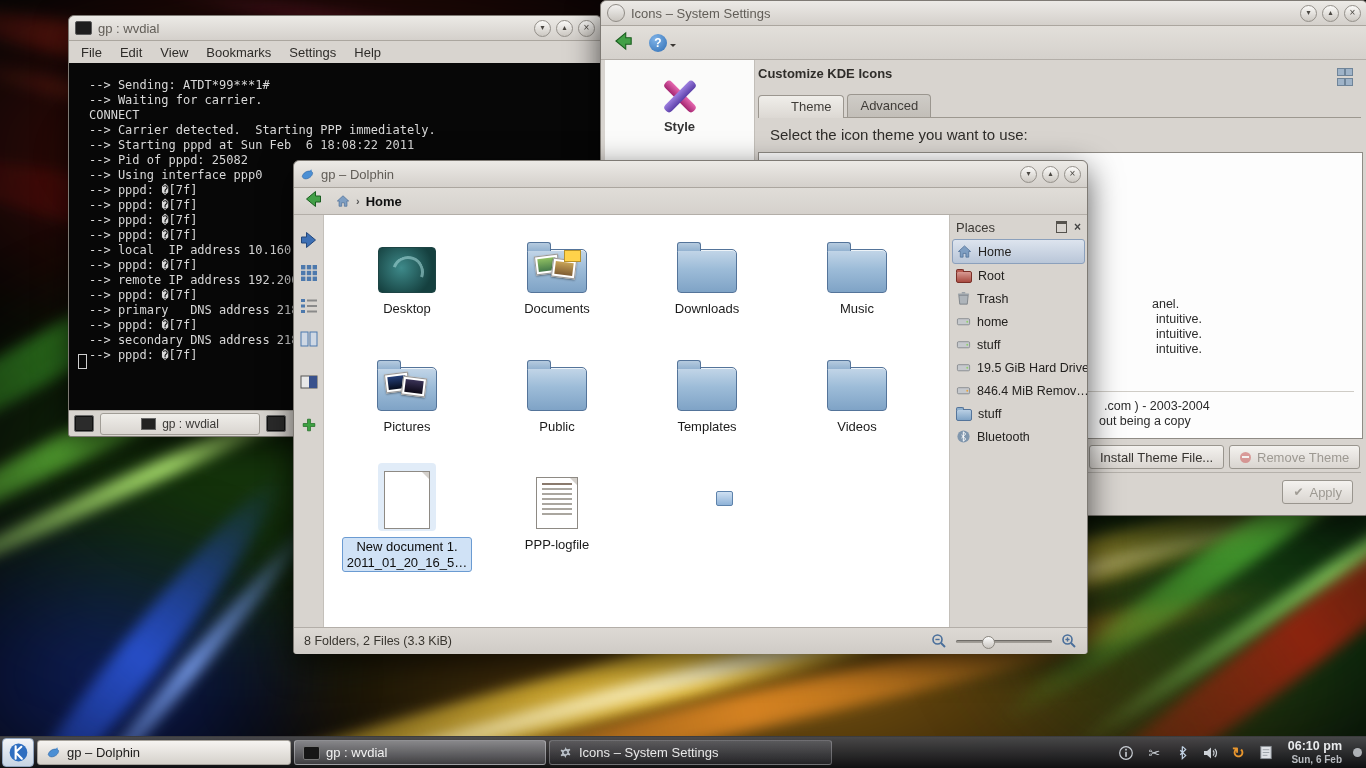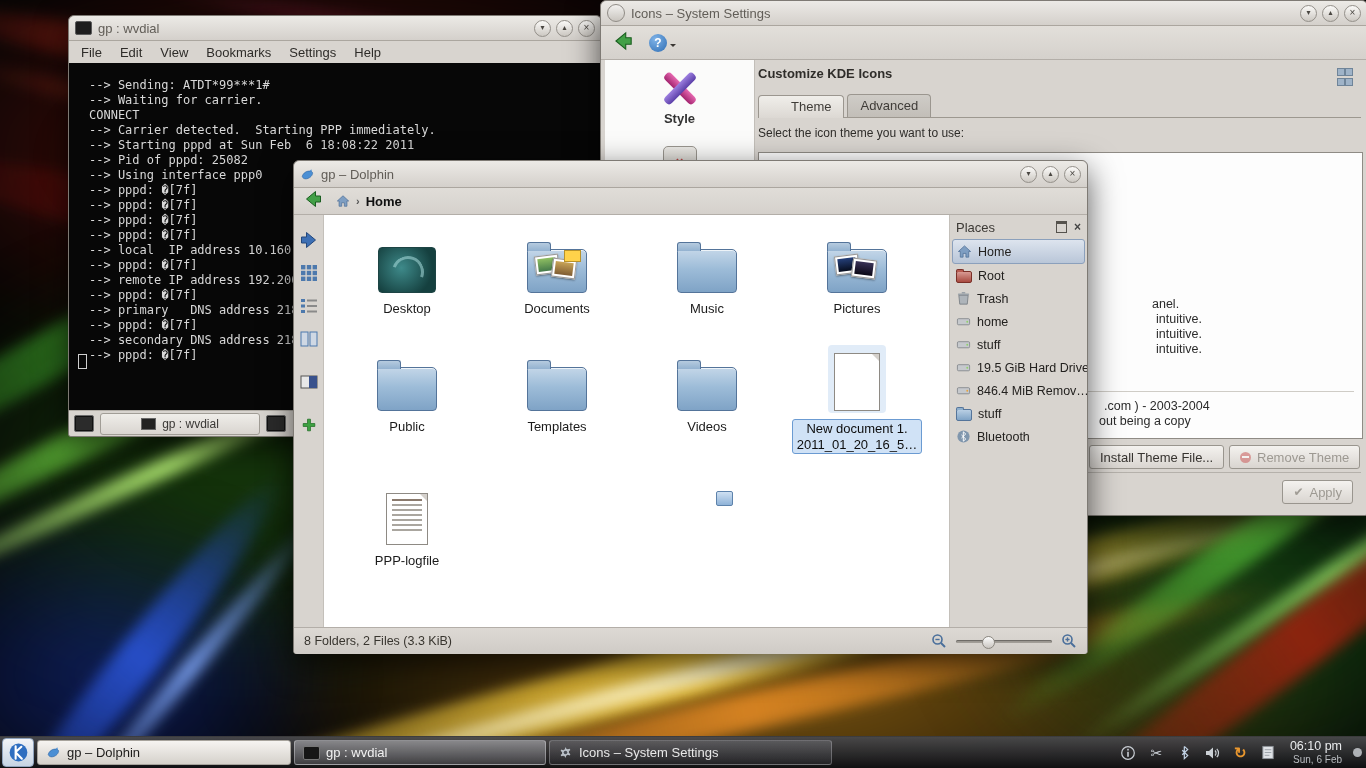--- a/index.html
+++ b/index.html
@@ -61,36 +61,36 @@
   
   #settings{left:600px;top:0;width:766px;height:514px;z-index:20;}
   .s-toolbar{height:33px;display:flex;align-items:center;gap:14px;padding:0 10px;border-bottom:1px solid #b3aea8;
              background:linear-gradient(#e2dfda,#d5d1cc);}
   .help{position:relative;width:18px;height:18px;border-radius:50%;background:radial-gradient(circle at 35% 30%,#7fb3e8,#2e6db3);
         display:flex;align-items:center;justify-content:center;}
   .help::before{content:"?";color:#fff;font-size:12px;font-weight:bold;}
   .help::after{content:"";position:absolute;right:-9px;bottom:2px;border:3.5px solid transparent;border-top-color:#3a3733;}
   .s-body{position:relative;height:455px;}
   .modules{position:absolute;left:4px;top:0;width:149px;height:100%;background:#fbfbfa;border-right:1px solid #c2beb8;}
-  .module{display:flex;flex-direction:column;align-items:center;padding-top:8px;}
+  .module{display:flex;flex-direction:column;align-items:center;padding-top:16px;}
   .style-ic{position:relative;width:46px;height:40px;}
   .brush{position:absolute;left:3px;top:16px;width:40px;height:9px;border-radius:4px;}
   .brush.b1{background:linear-gradient(#e668b0,#a3246f);transform:rotate(45deg);}
   .brush.b2{background:linear-gradient(#9d7fe0,#5b3fa8);transform:rotate(-45deg);}
   .module-label{font-size:13px;font-weight:bold;color:#333;margin-top:3px;}
   .partial-ic{width:32px;height:28px;border:1px solid #9a968f;border-radius:5px;margin-top:12px;
               background:linear-gradient(#eceae6,#cfccc6);display:flex;align-items:center;justify-content:center;}
   .partial-ic::before{content:"×";color:#b44;font-size:13px;font-weight:bold;}
   .content{position:absolute;left:157px;top:0;right:6px;height:100%;}
   .heading{position:absolute;left:0;top:6px;font-size:13px;font-weight:bold;color:#2f2d2a;}
   .tabs{position:absolute;left:0;top:34px;right:0;display:flex;gap:3px;border-bottom:1px solid #9d9890;align-items:flex-end;}
   .tab{font-size:13px;color:#3f3c38;padding:3px 12px 4px 12px;border:1px solid #9b968f;border-bottom:none;
        border-radius:4px 4px 0 0;background:linear-gradient(#cfccc7,#c2beb8);}
   .tab.active{background:linear-gradient(#f0eeea,#dcd8d3);position:relative;top:1px;padding-left:32px;}
-  .instruction{position:absolute;left:0;top:66px;font-size:12px;color:#2f2d2a;}
+  .instruction{position:absolute;left:12px;top:66px;font-size:15px;color:#2f2d2a;}
   .themelist{position:absolute;left:0;top:92px;width:603px;height:285px;background:#fdfdfd;border:1px solid #8f8b85;}
   .frag{position:absolute;font-size:12.5px;color:#2b2b2b;white-space:nowrap;}
   .f1{left:393px;top:144px;} .f2{left:397px;top:159px;} .f3{left:397px;top:174px;} .f4{left:397px;top:189px;}
   .list-sep{position:absolute;left:8px;right:8px;top:238px;border-top:1px solid #cfccc6;}
   .f5{left:345px;top:246px;} .f6{left:340px;top:261px;}
   .btn{display:inline-flex;align-items:center;gap:6px;height:24px;padding:0 10px;font-size:13px;color:#36332f;
        background:linear-gradient(#f4f2ef,#d9d5d0);border:1px solid #99958e;border-radius:3px;white-space:nowrap;}
   .btn.disabled{color:#9d9992;}
   .install{position:absolute;left:331px;top:385px;}
   .remove{position:absolute;left:471px;top:385px;}
@@ -187,21 +187,21 @@
   .task.t3{width:283px;background:linear-gradient(rgba(120,120,125,.45),rgba(55,55,60,.4));border:1px solid rgba(200,200,205,.35);color:#e8e8e8;}
   .t-ic{width:15px;height:13px;flex:none;}
   .term-task-ic{width:15px;height:12px;background:#161616;border:1px solid #777;border-radius:2px;flex:none;}
   .spacer{flex:1;}
   .tray{display:flex;align-items:center;gap:11px;margin-right:10px;}
   .ti{display:flex;align-items:center;justify-content:center;width:17px;height:17px;color:#c9ced4;}
   .ti.glyph{font-size:14px;line-height:1;}
   .ti.scissors::before{content:"✂";}
   .ti.update{color:#e8962e;font-weight:bold;font-size:15px;}
   .ti.update::before{content:"↻";}
-  .clock{display:flex;flex-direction:column;align-items:flex-end;justify-content:center;margin-right:6px;line-height:1.2;}
+  .clock{display:flex;flex-direction:column;align-items:flex-end;justify-content:center;margin-right:6px;line-height:1.2;font-weight:bold;}
   .clock .t{font-size:12.5px;color:#e8eaec;}
   .clock .d{font-size:10px;color:#b9bcc0;}
   .cashew{width:13px;height:28px;display:flex;align-items:center;justify-content:center;}
   .cashew::before{content:"";width:9px;height:9px;border-radius:50%;background:#cfd3d8;opacity:.8;}
 </style>
 </head>
 <body>
 
 <div id="screen">
 
@@ -446,20 +446,26 @@
                   </span>
               <span class="tag"></span>
             </div>
               </div>
             <div class="label">Documents</div>
           </div>
           <div class="cell">
             <div class="icon-area">
                 <div class="folder"></div>
               </div>
+            <div class="label">Downloads</div>
+          </div>
+          <div class="cell">
+            <div class="icon-area">
+                <div class="folder"></div>
+              </div>
             <div class="label">Music</div>
           </div>
           <div class="cell">
             <div class="icon-area">
                 <div class="folder">
               <span class="chip c1">
                     <span class="inner sp1"></span>
                   </span>
               <span class="chip c2">
                     <span class="inner sp2"></span>

